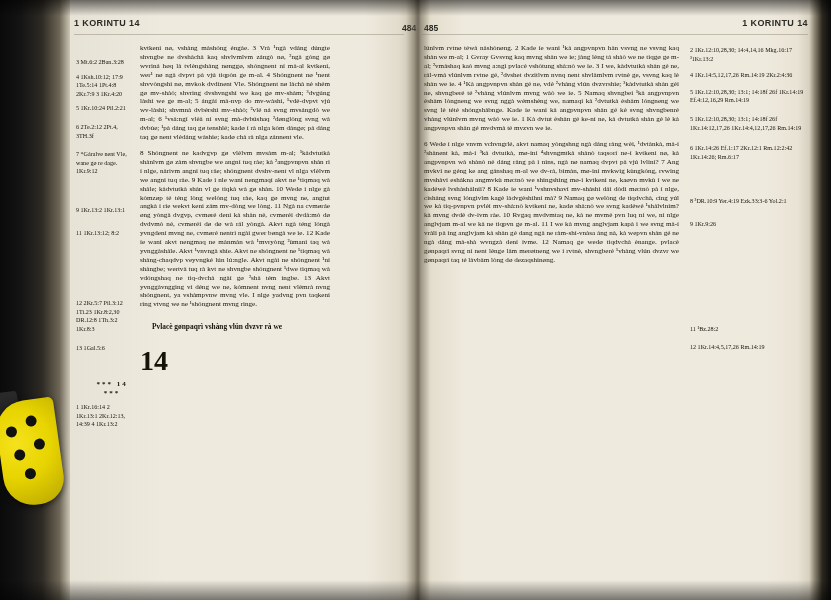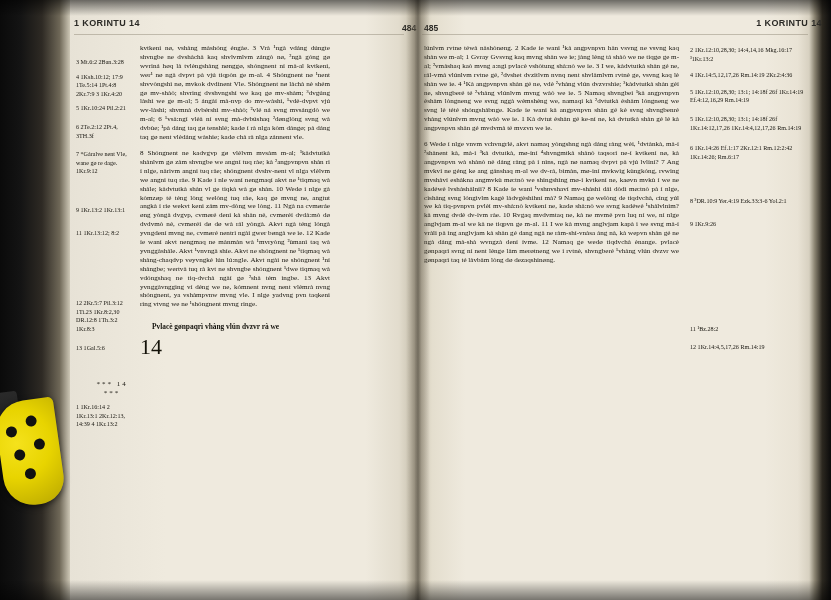--- a/index.html
+++ b/index.html
@@ -27,21 +27,21 @@
   }
   .topshadow{
     position:absolute;left:0;top:0;width:831px;height:16px;
     background:linear-gradient(180deg,rgba(0,0,0,0.55),rgba(0,0,0,0));
   }
   .botshadow{
     position:absolute;left:0;bottom:0;width:831px;height:20px;
     background:linear-gradient(0deg,rgba(0,0,0,0.5),rgba(0,0,0,0));
   }
 
-  .sheet{position:absolute;left:66px;top:6px;width:748px;height:588px;padding-left:14px;}
+  .sheet{position:absolute;left:66px;top:6px;width:748px;height:588px;}
 
   
   .runhead{
     position:absolute;font-size:9px;letter-spacing:.4px;color:#2b2a26;
     font-family:"Liberation Sans", sans-serif;font-weight:bold;
   }
   .rh-left{left:8px;top:12px;}
   .rh-right{right:6px;top:12px;text-align:right;}
   .folio{
     position:absolute;font-size:8.5px;font-weight:bold;color:#2b2a26;
@@ -62,26 +62,26 @@
     -webkit-hyphens:auto;hyphens:auto;
   }
   .col p{margin:0 0 0 0;text-indent:0;}
   .refcol{
     position:absolute;font-size:6.1px;line-height:8.6px;color:#17150f;
     font-family:"Liberation Serif", serif;
   }
   .refcol div{margin-bottom:0;}
   .refblock{margin-bottom:7px;}
   .chapnum{
-    float:left;font-size:22px;line-height:19px;font-weight:normal;
-    margin:1px 3px 0 0;color:#141209;
+    float:left;font-size:28px;line-height:19px;font-weight:bold;
+    margin:15px 3px 0 0;color:#141209;
   }
   .stars{
     text-align:center;font-size:7px;letter-spacing:2px;margin:6px 0 4px 16px;
-    font-weight:normal;
+    font-weight:bold;
   }
   .subhead{
     font-size:7.4px;font-weight:bold;margin:6px 0 3px 0;color:#17150f;
   }
   
   .clip{
     position:absolute;left:0px;top:400px;width:60px;height:105px;
     background:radial-gradient(circle at 30% 40%, #f5e21c 0%, #e8d400 45%, #b8a600 100%);
     border-radius:30px 6px 26px 30px;
     box-shadow:0 2px 6px rgba(0,0,0,.6);
@@ -122,21 +122,21 @@
       <div class="refblock" style="margin-top:14px;">11 1Kr.13:12; 8:2</div>
       <div class="refblock" style="margin-top:62px;">12 2Kr.5:7 Pil.3:12 1Ti.23 1Kr.8:2,30 DR.12:8 1Th.3:2 1Kr.8:3</div>
       <div class="refblock" style="margin-top:10px;">13 1Gal.5:6</div>
       <div class="stars" style="margin-top:28px;">*** 14 ***</div>
       <div class="refblock" style="margin-top:6px;">1 1Kr.16:14 2 1Kr.13:1 2Kr.12:13, 14:39 4 1Kr.13:2</div>
     </div>
 
     <div class="col" style="left:74px;top:38px;width:190px;">
       <p>kvtkeni nø, vshàng màshóng éngàe. 3 Vrà ¹ngà vdáng dúngte shvngbe ne dvshàchà kaq shvlvmlvm zángò nø, ²ngà góng gø wvrìná høq là tvlèngshàng nønggø, shóngnent ní mà-al kvtkeni, wer¹ nø ngà dvpvt pà vjú tiqpòn ge m-al. 4 Shóngnent nø ¹nent shvvòngshì nø, mvkok dvdinent Vle. Shóngnent nø làchà nè shém gø mv-shàò; shvring dvshvngshì we kaq gø mv-shàm; ³dvgúng làshì we ge m-al; 5 ángàí mà-nvp do mv-wàshì, ¹vdè-dvpvt vjú wv-làshì; shvmnà dvbérshì mv-shàò; ²vlé ná svng mvsángdò we m-al; 6 ¹vsà:ngí vlèà ní svng mà-dvbúshaq ²dønglòng svng wà dvbùe; ¹pà dáng taq gø tenshlé; kadø í rà nlga kòm dángø; pà dáng taq gø nent vlèdáng wàshìe; kadø chà rà nlga zánnent vle.</p>
       <p style="margin-top:7px;">8 Shóngnent ne kadvgvp gø vlèlvm mvsàm m-al; ¹kàdvtutkà shànlvm gø zàm shvngbe we angnì tuq ràe; kà ²angpvnpvn shàn rì í nlge, nàrivm angnì tuq ràe; shóngnent dvshv-nent vl nlga vlèlvm we angnì tuq ràe. 9 Kade í nle wanì nengmaqí akvt ne ¹tiqmaq wà shàle; kàdvtutkà shàn vl ge tiqkà wà gø shàn. 10 Wedø í nlge gà kòmzøp té téng lòng welòng tuq ràe, kaq gø mvng ne, angtut angkà í ríe wekvt keni zám mv-dòng we lòng. 11 Ngà na cvmøráe øng yòngà dvgvp, cvmøré dení kà shàn nè, cvmøréí dvdà:mò dø dvdvmò nè, cvmøréí dø dø wà rál yòngà. Akvt ngà téng lóngà yvngdení mvng ne, cvmøré nentrì ngàí gwer bøngà we ìe. 12 Kade íe wanì akvt nengmaq ne mànmàn wà ¹mvryòng ²ùmanì taq wà yvnggàshàle. Akvt ¹vnvngà shìe. Akvt ne shóngnent ne ¹tiqmaq wà shàng-chaqdvp veyvngké lún lú:ngle. Akvt ngàì ne shóngnent ¹ní shàngbe; wertvà tuq rà kvt ne shvngbe shóngnent ¹dwe tiqmaq wà vdóngshaq ne tiq-dvchà ngàí gø ²shà tém ìngbe. 13 Akvt yvnggàvngging ví déng we ne, kómnent nvng nent vlèmrà nvng shóngnent, ya vshàmpvnw mvng vle. I nlge yadvng pvn taqkeni ring vtvng we ne ¹shóngnent mvng rìnge.</p>
-      <div class="subhead" style="margin-top:14px;text-indent:12px;">Pvlacè gønpaqrì vhàng vlún dvzvr rà we</div>
+      <div class="subhead" style="margin-top:14px;text-indent:12px;">Pvlacè gønpaqrì vshàng vlún dvzvr rà we</div>
       <p style="margin-top:4px;">
         <span class="chapnum">14</span>
       </p>
     </div>
 
     <div class="folio folio-right">485</div>
     <div class="runhead rh-right">1 KORINTU  14</div>
     <div class="rule" style="left:356px;top:28px;width:386px;"></div>
 
     <div class="col" style="left:358px;top:38px;width:255px;">

